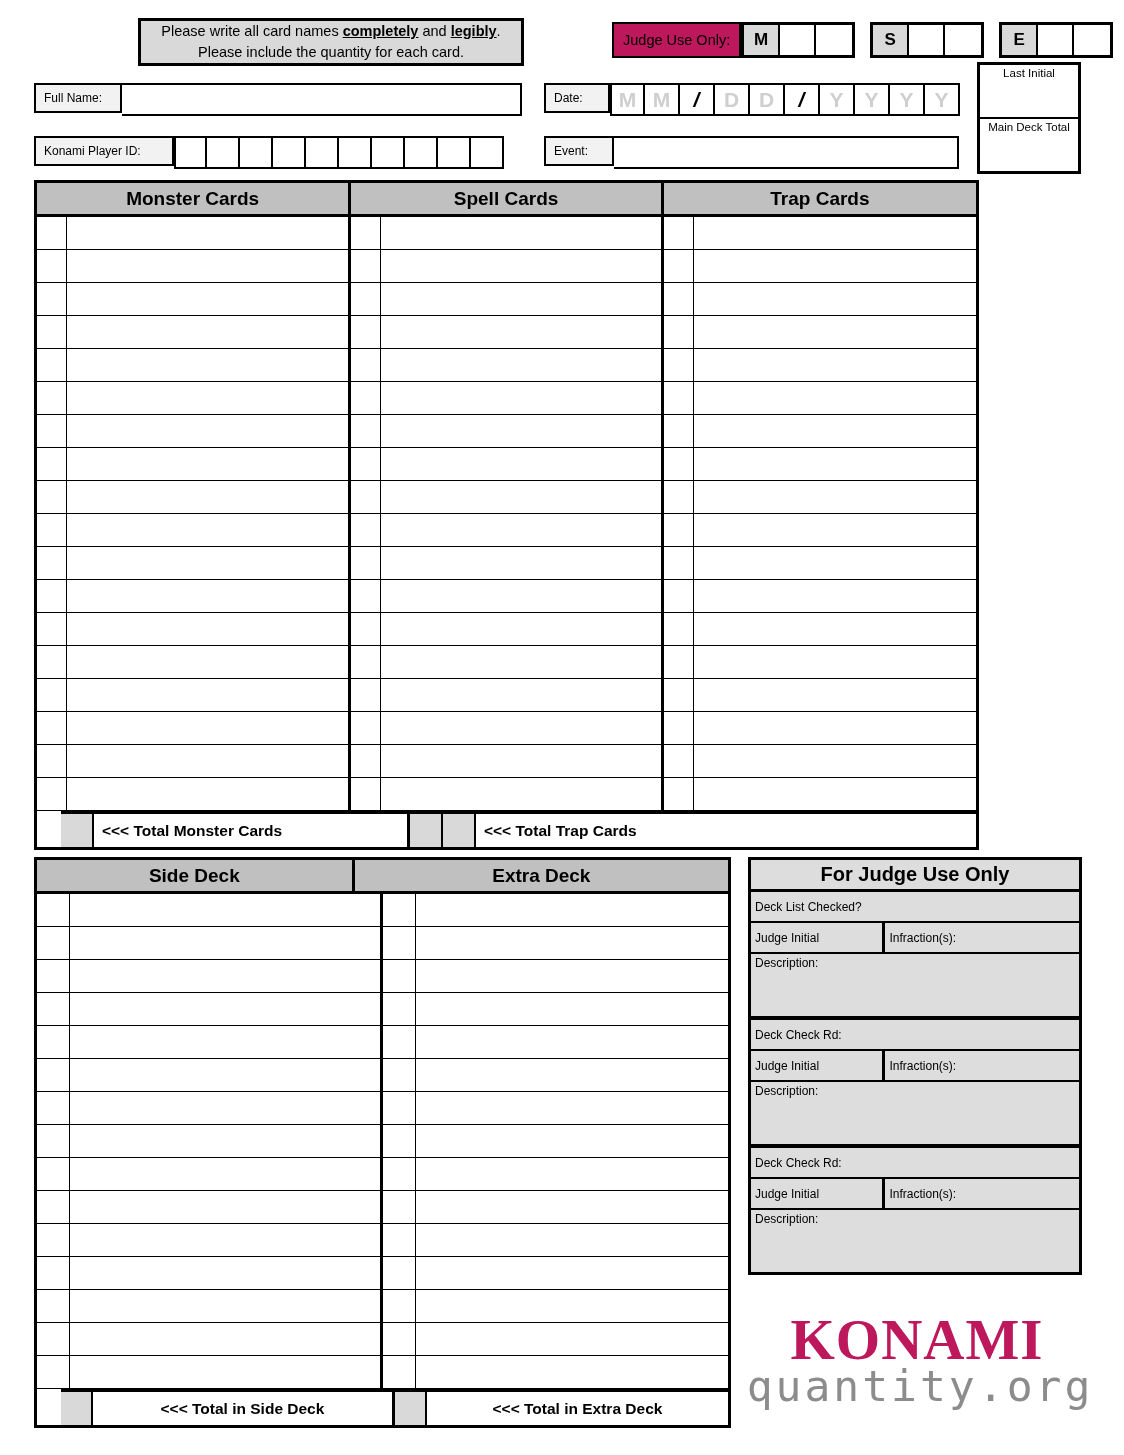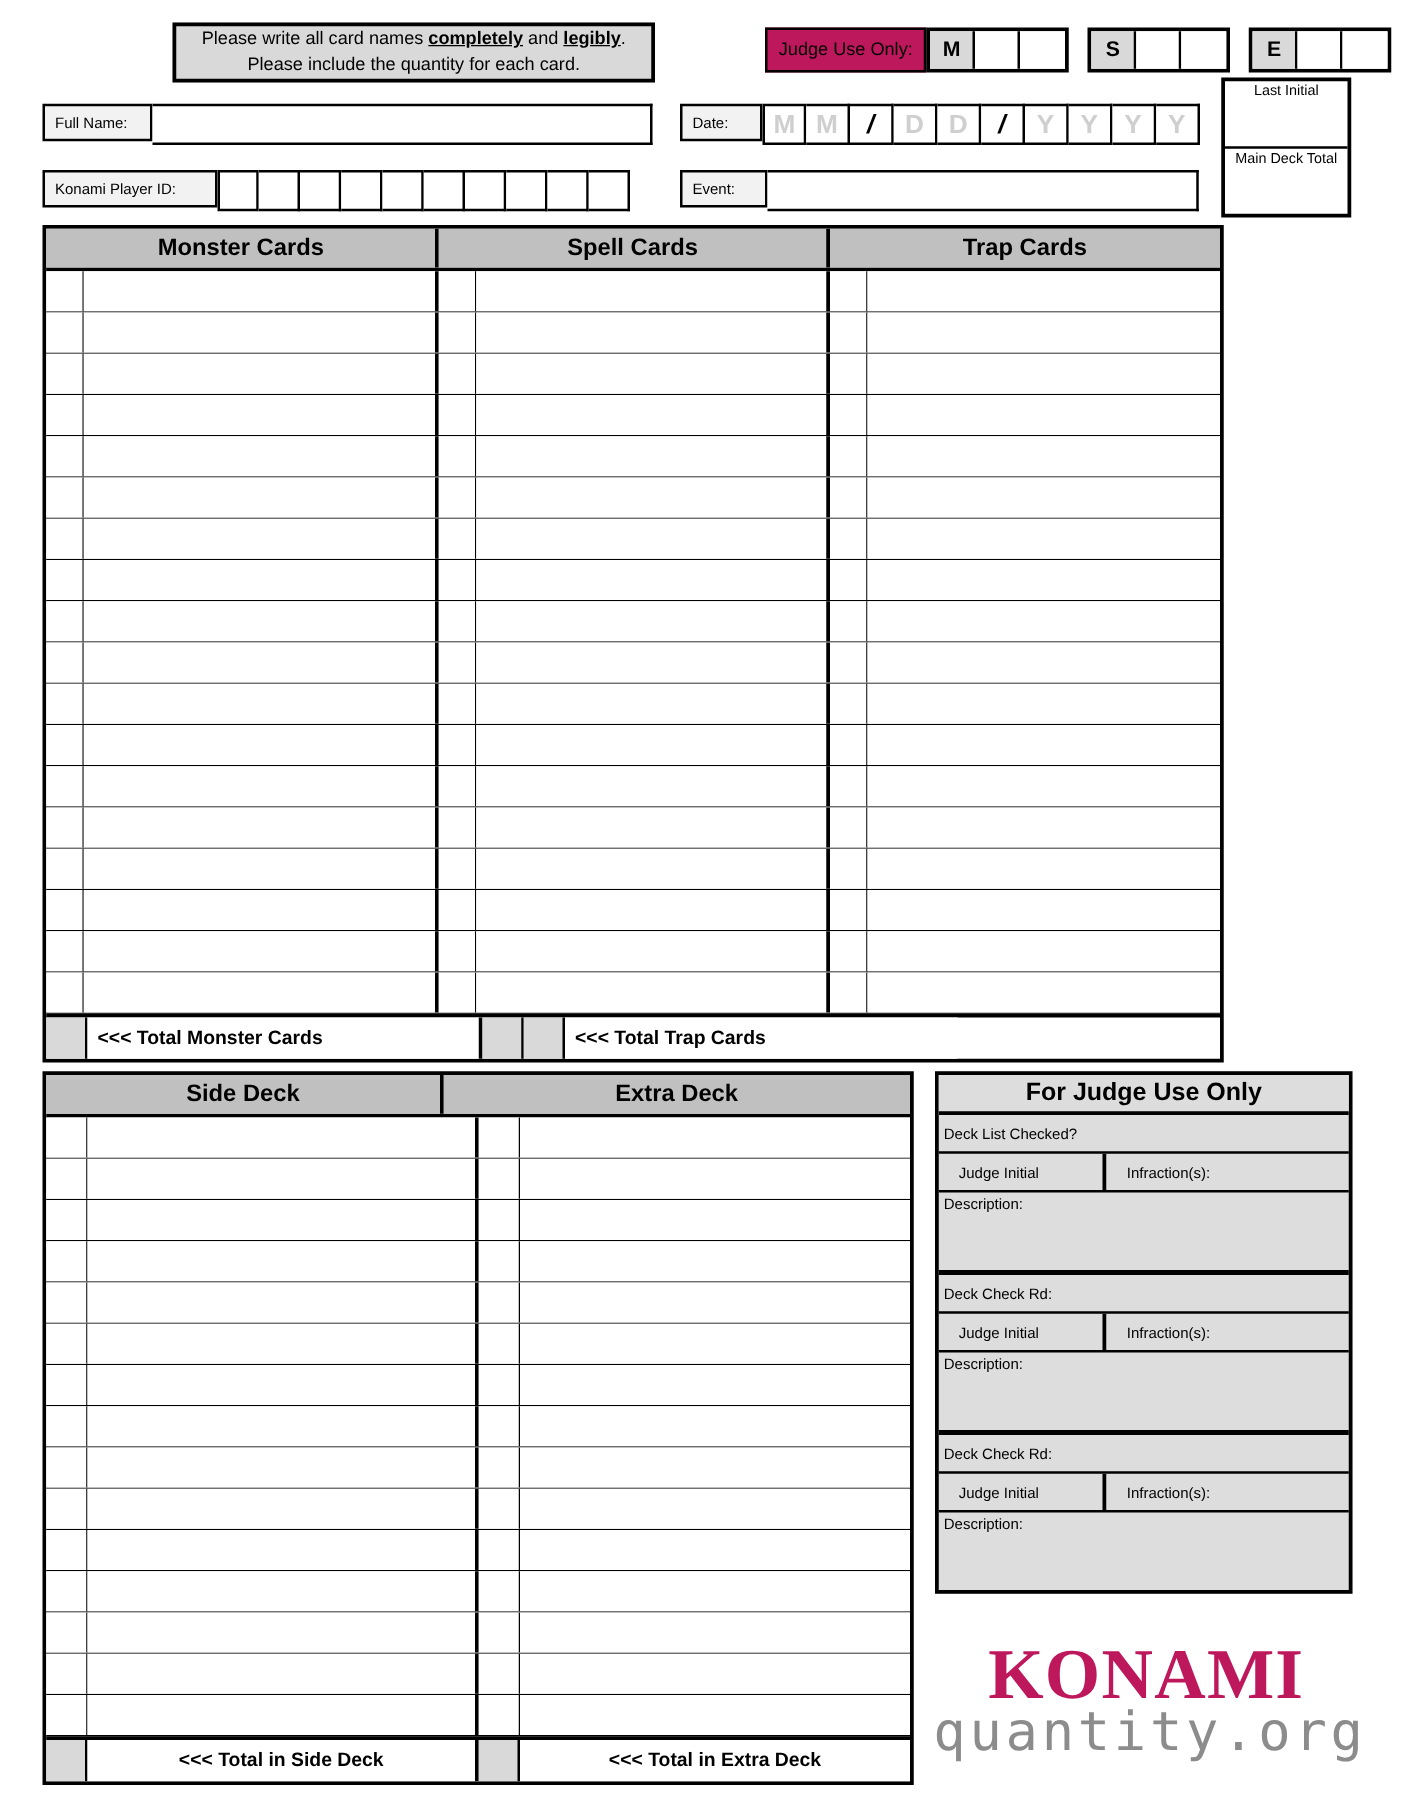--- a/index.html
+++ b/index.html
@@ -90,21 +90,21 @@
   .chead {
     background: #c0c0c0; display: flex; align-items: center; justify-content: center;
     font-size: 19px; font-weight: 700; border-right: 3px solid #000; height: 100%;
   }
   .chead:last-child { border-right: none; }
   .crow { display: flex; height: 33px; border-bottom: 1px solid #000; }
   .crow:last-child { border-bottom: none; }
   .qty { border-right: 1px solid #000; background: #fff; }
   .nm { border-right: 3px solid #000; background: #fff; }
   .nm.last { border-right: none; }
-  .totrow { display: flex; height: 36px; border-top: 3px solid #000; }
+  .totrow { display: flex; height: 36px; border-top: 3px solid #000; margin-left: 24px; }
   .tqty { background: #d9d9d9; border-right: 2px solid #000; }
   .tlabel {
     display: flex; align-items: center; font-size: 15.5px; font-weight: 700;
     padding-left: 8px; border-right: 3px solid #000; background: #fff;
   }
   .tlabel.last { border-right: none; }
   .tlabel.ctr { justify-content: center; padding-left: 0; }
 
   
   #judgepanel {
@@ -117,21 +117,21 @@
     background: #ddd;
   }
   .jblock { border-bottom: 4px solid #000; }
   .jblock:last-child { border-bottom: none; }
   .jline {
     height: 31px; display: flex; align-items: center;
     font-size: 12px; padding-left: 4px; border-bottom: 2px solid #000;
   }
   .jsplit { display: flex; height: 31px; border-bottom: 2px solid #000; }
   .jsplit > div {
-    display: flex; align-items: center; font-size: 12px; padding-left: 16px;
+    display: flex; align-items: center; font-size: 12px; padding-left: 4px;
   }
   .jsplit .l { width: 41%; border-right: 3px solid #000; }
   .jsplit .r { flex: 1; }
   .jdesc { height: 62px; font-size: 12px; padding: 2px 0 0 4px; }
 
   
   #logo {
     left: 752px; top: 1310px; width: 330px; height: 60px;
     color: #cc2229; font-weight: 700; font-size: 57px;
     letter-spacing: 1px; text-align: center; line-height: 60px;

